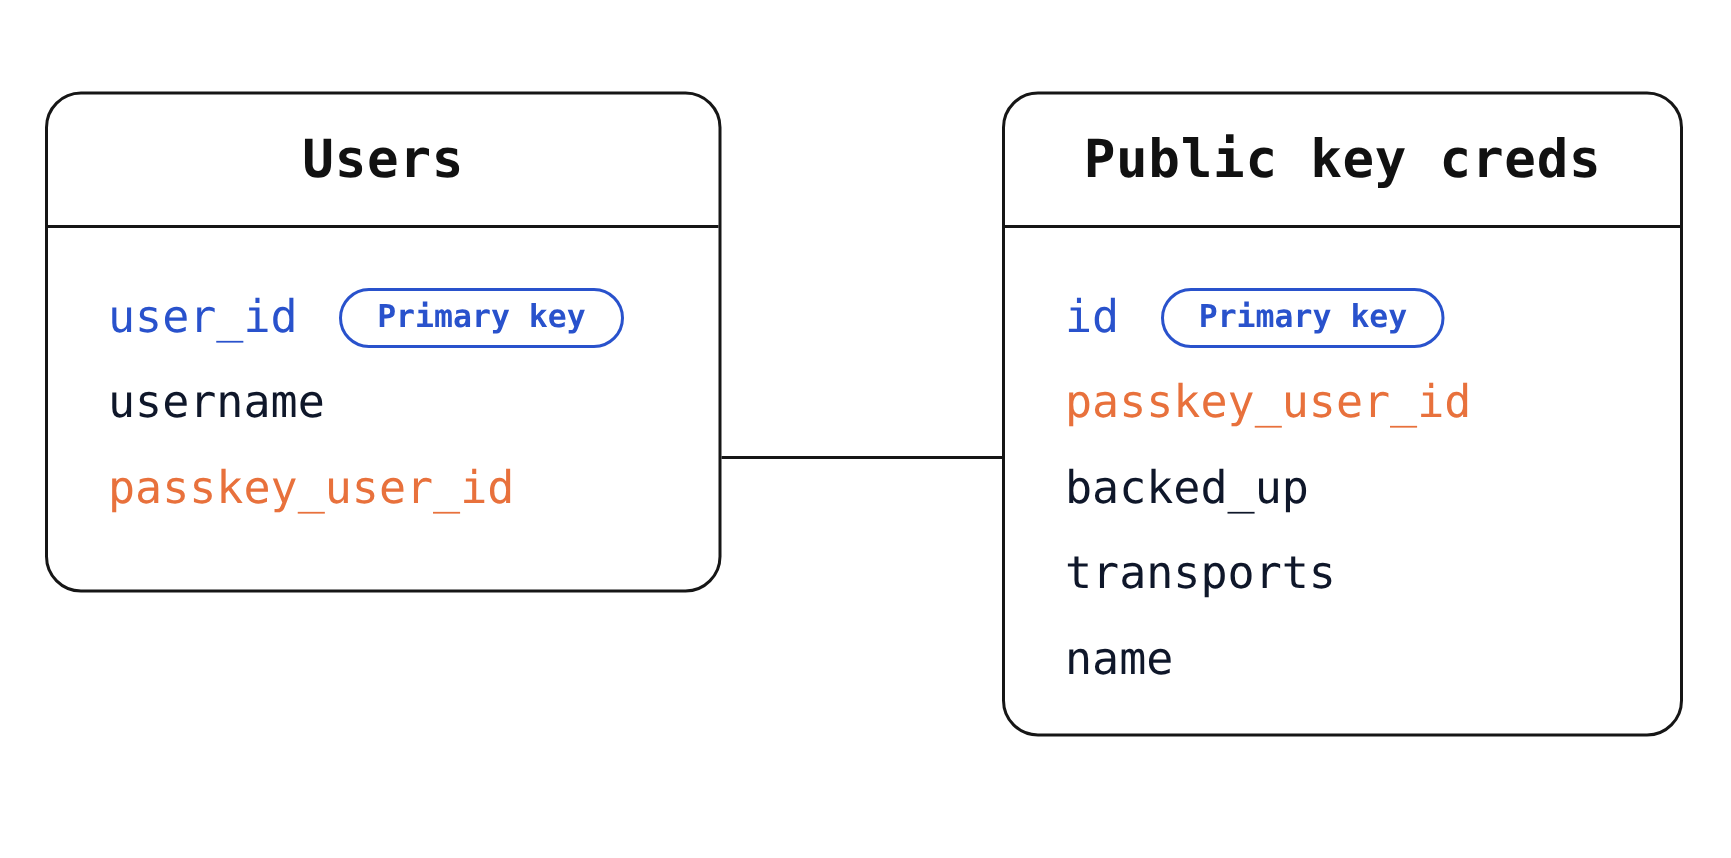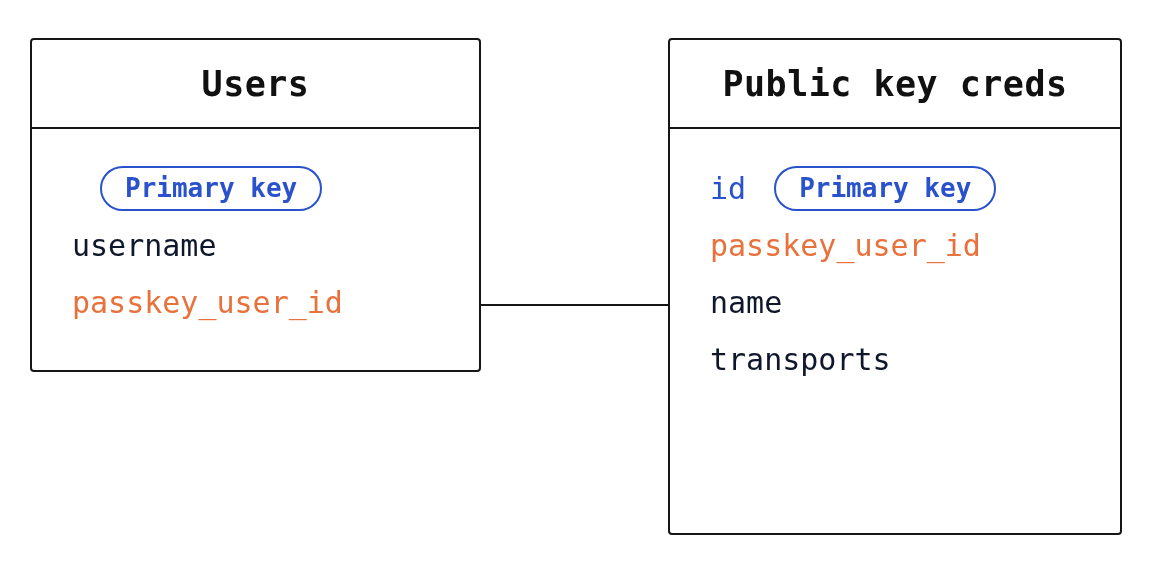--- a/index.html
+++ b/index.html
@@ -18,24 +18,25 @@
     position: relative;
     width: 1154px;
     height: 572px;
     background: var(--background);
     overflow: hidden;
   }
   .er-table {
     position: absolute;
     background: var(--background);
     border: 2px solid var(--line);
-    border-radius: 4px;
+    border-radius: 24px;
+    margin-top: 23px;
   }
   .er-table.users { left: 30px;  top: 38px; width: 451px; height: 334px; }
-  .er-table.creds { left: 668px; top: 38px; width: 454px; height: 497px; }
+  .er-table.creds { left: 668px; top: 38px; width: 454px; height: 430px; }
   .table-header {
     height: 89px;
     border-bottom: 2px solid var(--line);
     display: flex;
     align-items: center;
     justify-content: center;
     font-size: 35px;
     font-weight: bold;
     letter-spacing: 0.5px;
     color: #111;
@@ -54,21 +55,21 @@
     line-height: 1;
   }
   .c-black  { color: #0f172a; }
   .c-blue   { color: var(--blue); }
   .c-orange { color: var(--orange); }
   .pk-badge {
     margin-left: 28px;
     border: 2px solid var(--blue);
     border-radius: 999px;
     color: var(--blue);
-    font-size: 26px;
+    font-size: 21px;
     font-weight: bold;
     line-height: 1;
     padding: 7px 23px 8px;
   }
   .pk-badge:empty { display: none; }
   .relationship-line {
     position: absolute;
     left: 481px;
     top: 304px;
     width: 187px;
@@ -78,20 +79,21 @@
 </style>
 </head>
 <body>
 
 <div class="canvas">
 
   <div class="er-table users">
     <div class="table-header">Users</div>
     <div class="table-body">
       <div class="field-row">
+        <span class="field-name c-blue">user_id</span>
         <span class="pk-badge">Primary key</span>
       </div>
       <div class="field-row">
         <span class="field-name c-black">username</span>
       </div>
       <div class="field-row">
         <span class="field-name c-orange">passkey_user_id</span>
       </div>
     </div>
   </div>
@@ -102,21 +104,24 @@
     <div class="table-header">Public key creds</div>
     <div class="table-body">
       <div class="field-row">
         <span class="field-name c-blue">id</span>
         <span class="pk-badge">Primary key</span>
       </div>
       <div class="field-row">
         <span class="field-name c-orange">passkey_user_id</span>
       </div>
       <div class="field-row">
-        <span class="field-name c-black">name</span>
+        <span class="field-name c-black">backed_up</span>
       </div>
       <div class="field-row">
         <span class="field-name c-black">transports</span>
+      </div>
+      <div class="field-row">
+        <span class="field-name c-black">name</span>
       </div>
     </div>
   </div>
 
 </div>
 
 </body></html>

